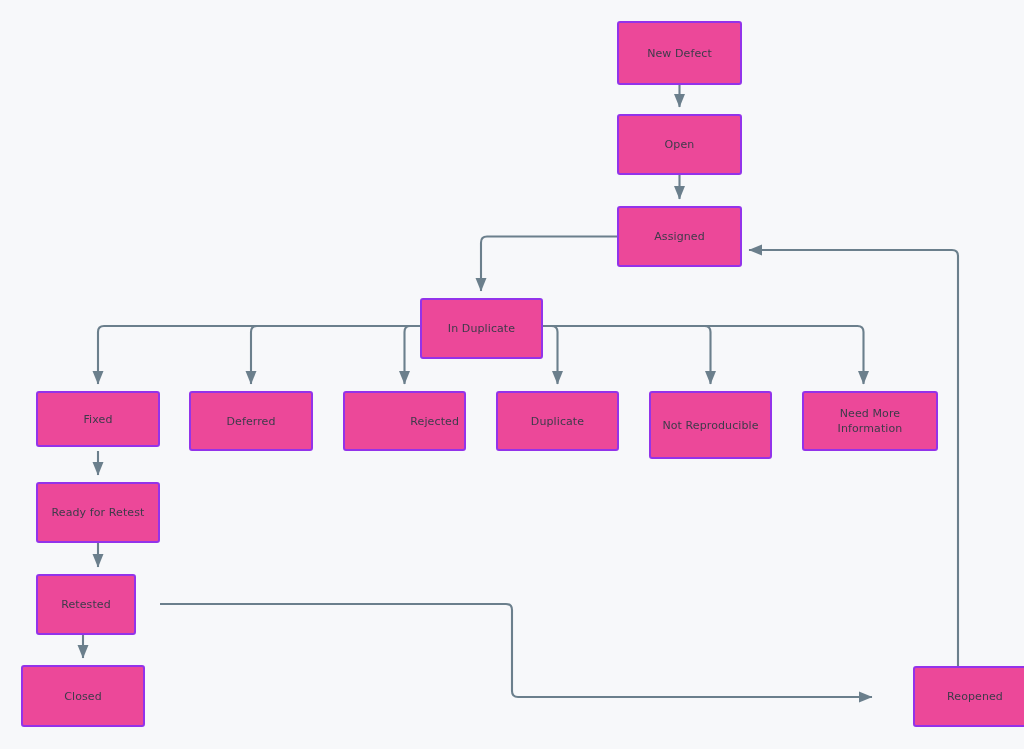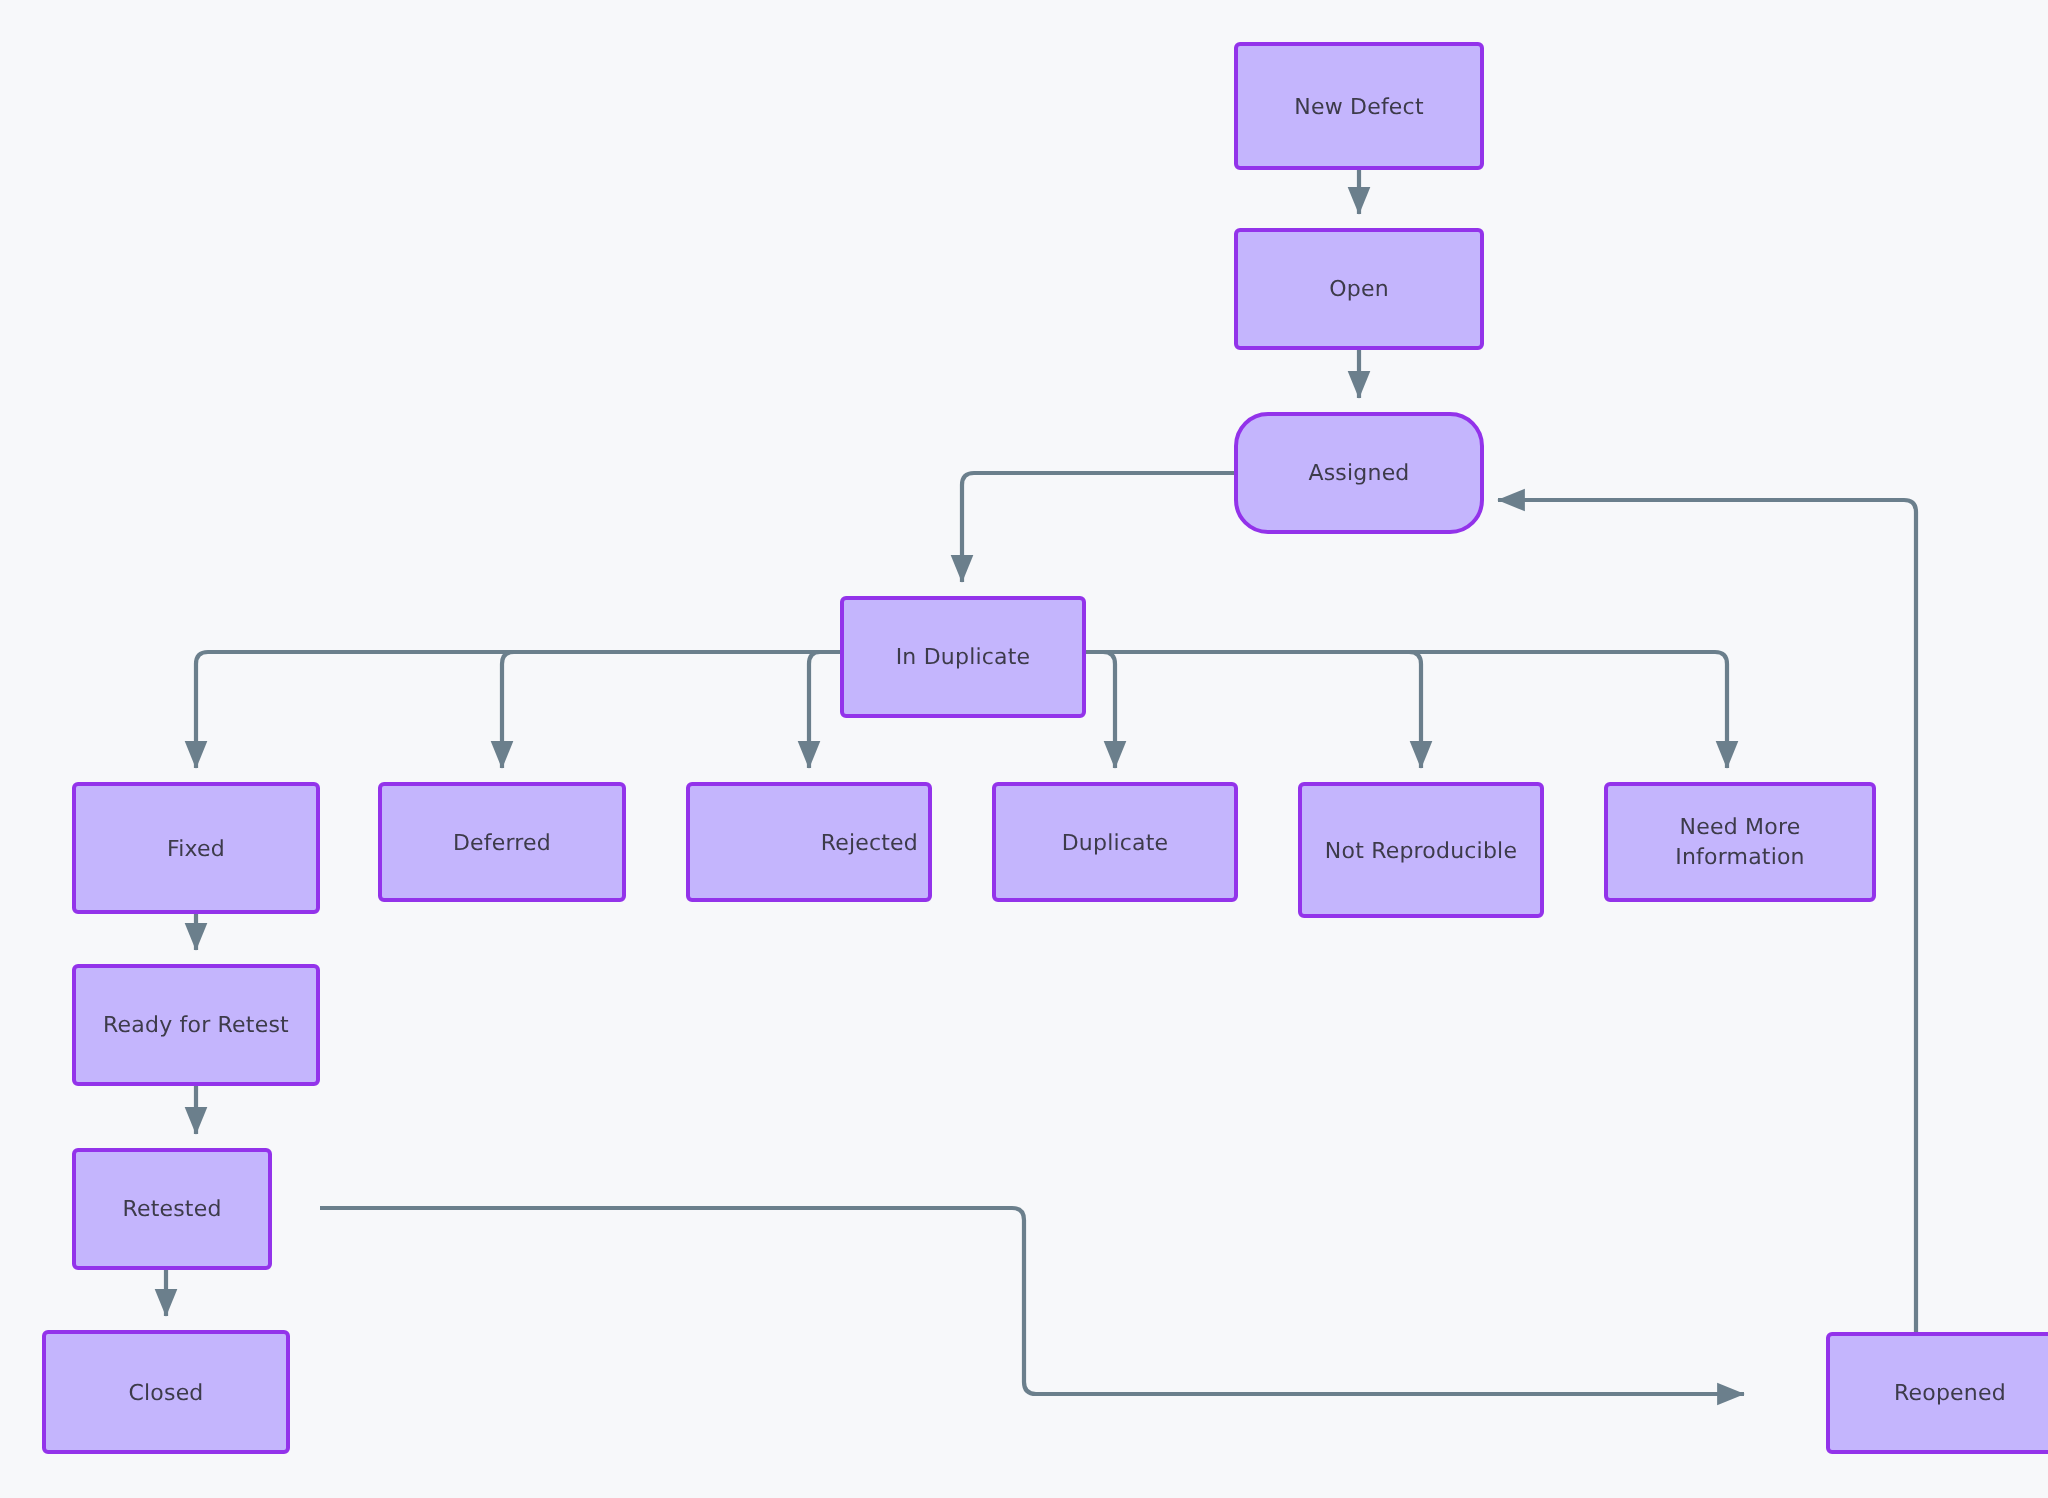--- a/index.html
+++ b/index.html
@@ -21,21 +21,21 @@
   #edge-layer {
     position: absolute;
     left: 0;
     top: 0;
     width: 1024px;
     height: 749px;
   }
   .node {
     position: absolute;
     box-sizing: border-box;
-    background: #c4b5fd;
+    background: #ec4899;
     border: 2px solid #9333ea;
     border-radius: 3px;
     display: flex;
     align-items: center;
     justify-content: center;
     text-align: center;
     color: #3d3b4a;
     font-size: 11px;
     line-height: 15px;
     letter-spacing: 0.1px;
@@ -90,29 +90,29 @@
   </svg>
 
   <div class="node" style="left:617px; top:21px; width:125px; height:64px;">
     <span class="node-label">New Defect</span>
   </div>
 
   <div class="node" style="left:617px; top:114px; width:125px; height:61px;">
     <span class="node-label">Open</span>
   </div>
 
-  <div class="node" style="left:617px; top:206px; width:125px; height:61px;border-radius:17px;">
+  <div class="node" style="left:617px; top:206px; width:125px; height:61px;">
     <span class="node-label">Assigned</span>
   </div>
 
   <div class="node" style="left:420px; top:298px; width:123px; height:61px;">
     <span class="node-label">In Duplicate</span>
   </div>
 
-  <div class="node" style="left:36px; top:391px; width:124px; height:66px;">
+  <div class="node" style="left:36px; top:391px; width:124px; height:56px;">
     <span class="node-label">Fixed</span>
   </div>
 
   <div class="node" style="left:189px; top:391px; width:124px; height:60px;">
     <span class="node-label">Deferred</span>
   </div>
 
   <div class="node" style="left:343px; top:391px; width:123px; height:60px;justify-content:flex-end;">
     <span class="node-label">Rejected</span>
   </div>

